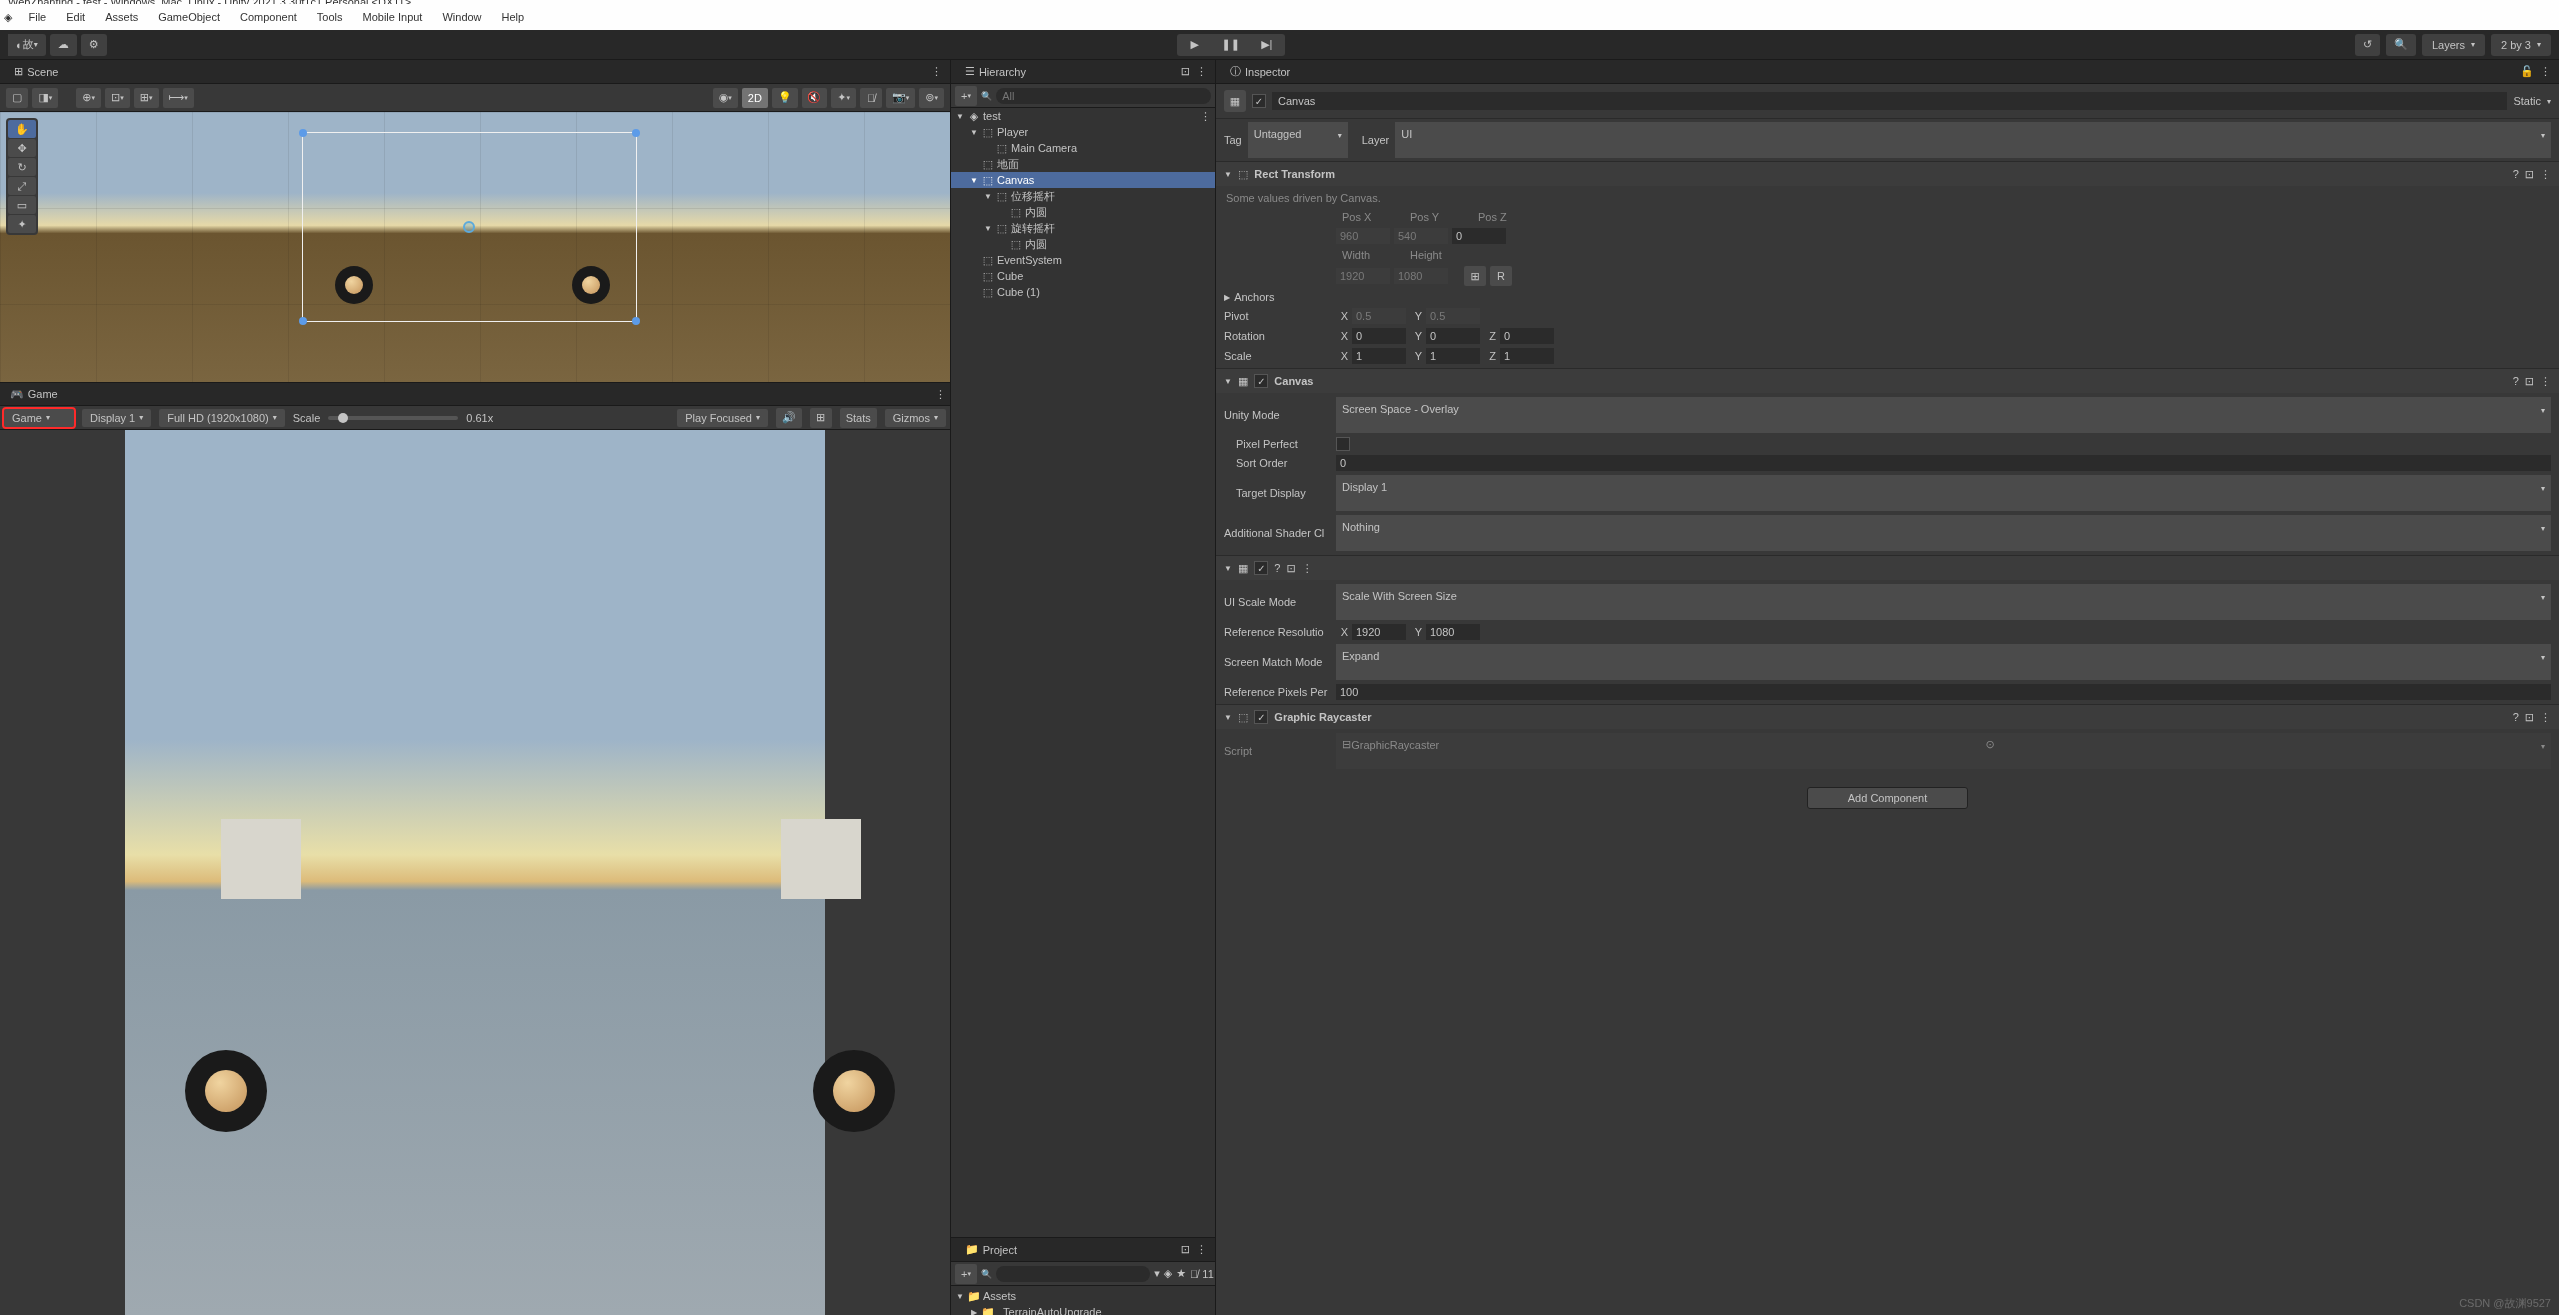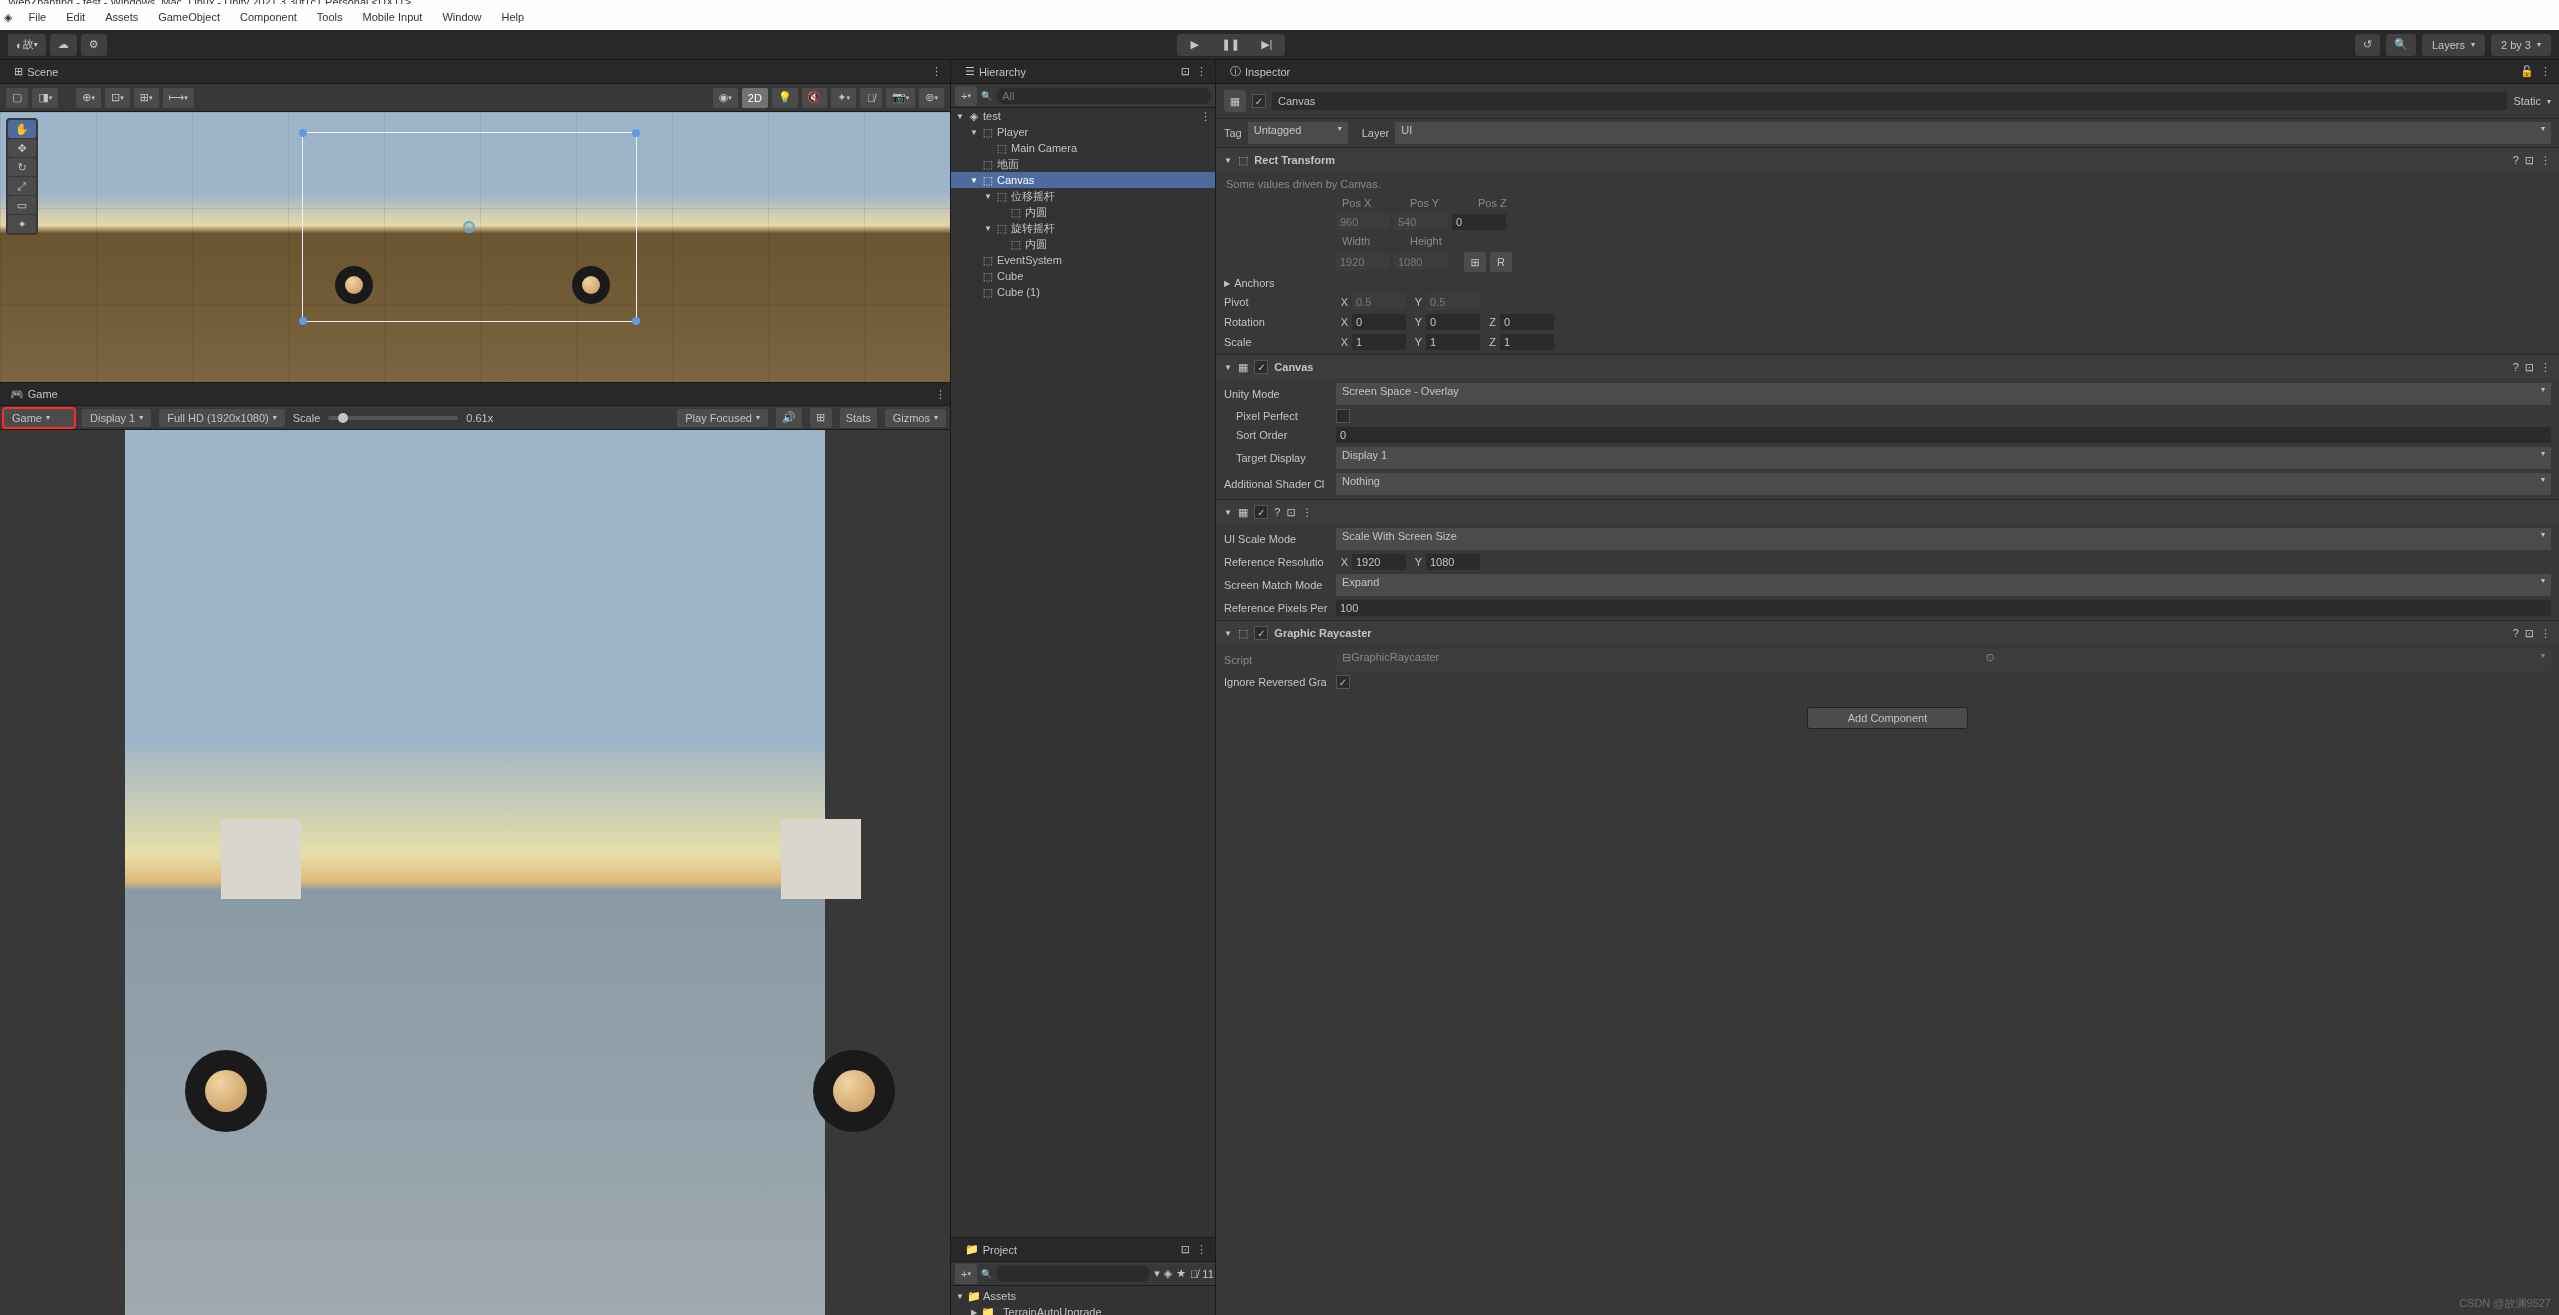--- a/index.html
+++ b/index.html
@@ -69,21 +69,21 @@
 .tree-foldout { width: 10px; display: inline-block; text-align: center; font-size: 8px; }
 .tree-icon { width: 14px; height: 14px; display: inline-flex; align-items: center; justify-content: center; }
 
 .project-panel { height: 78px; background: #333333; border-top: 1px solid #1a1a1a; display: flex; flex-direction: column; }
 .project-body { flex: 1; overflow: auto; padding: 2px 0; }
 
 .inspector { flex: 1; background: #383838; overflow: auto; }
 .insp-header { padding: 6px 8px; display: flex; align-items: center; gap: 6px; border-bottom: 1px solid #2a2a2a; }
 .insp-name-field { background: #2b2b2b; border: none; color: #c4c4c4; padding: 3px 6px; flex: 1; }
 .insp-row { padding: 3px 8px; display: flex; align-items: center; gap: 6px; }
-.insp-dd { background: #4b4b4b; border: none; color: #c4c4c4; padding: 2px 6px; flex: 1; height: 22px; display: inline-flex; align-items: flex-start; }
+.insp-dd { background: #4b4b4b; border: none; color: #c4c4c4; padding: 18px 6px; flex: 1; height: 22px; display: inline-flex; align-items: flex-end; }
 .insp-dd::after { content: "▾"; font-size: 8px; margin-left: auto; }
 
 .component { border-top: 1px solid #2a2a2a; }
 .comp-header { background: #3c3c3c; padding: 4px 8px; display: flex; align-items: center; gap: 6px; height: 24px; }
 .comp-title { font-weight: bold; flex: 1; }
 .comp-icons { display: flex; gap: 6px; }
 .comp-body { padding: 2px 0; }
 .prop-row { padding: 2px 8px; display: flex; align-items: center; gap: 4px; min-height: 18px; }
 .prop-label { flex: 0 0 108px; }
 .num-field { background: #2b2b2b; border: none; color: #c4c4c4; padding: 2px 4px; width: 54px; height: 16px; }
@@ -589,24 +589,20 @@
         </div>
         <div class="comp-body">
           <div class="prop-row">
               <span class="prop-label" style="color:#8a8a8a;">Script</span>
               <div class="insp-dd" style="background:#3c3c3c;color:#8a8a8a;">
                 <span>⊟</span>
                 <span>GraphicRaycaster</span>
                 <span style="margin-left:auto;">⊙</span>
               </div>
             </div>
-          <div class="prop-row">
-              <span class="prop-label">Ignore Reversed Gra</span>
-              <span class="checkbox checked"></span>
-            </div>
         </div>
       </div>
 
       <button class="add-comp-btn">Add Component</button>
     </div>
   </div>
 </div>
 
 <span class="watermark">CSDN @故渊9527</span>
 

